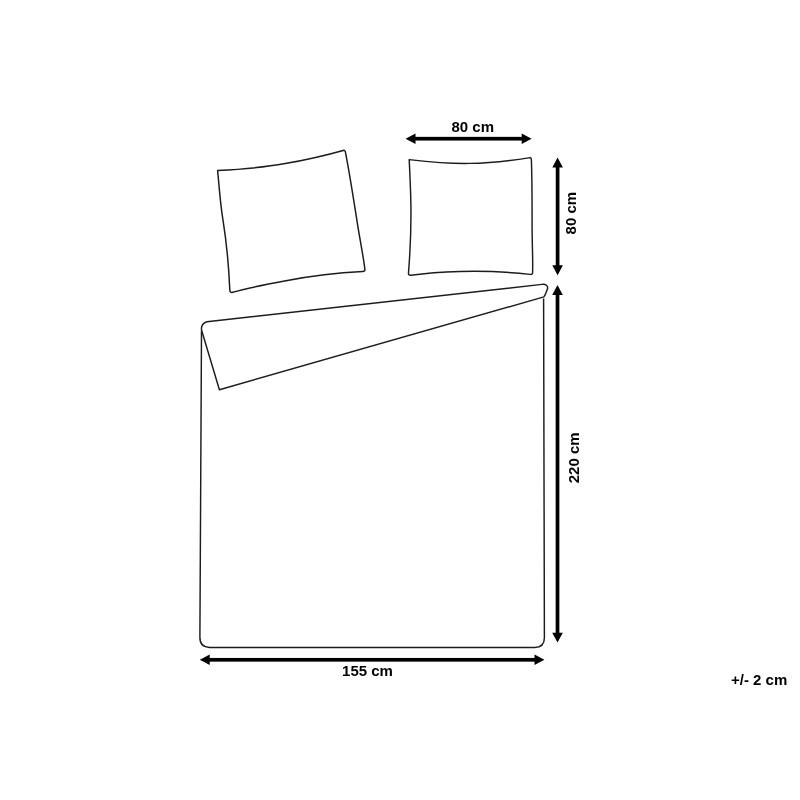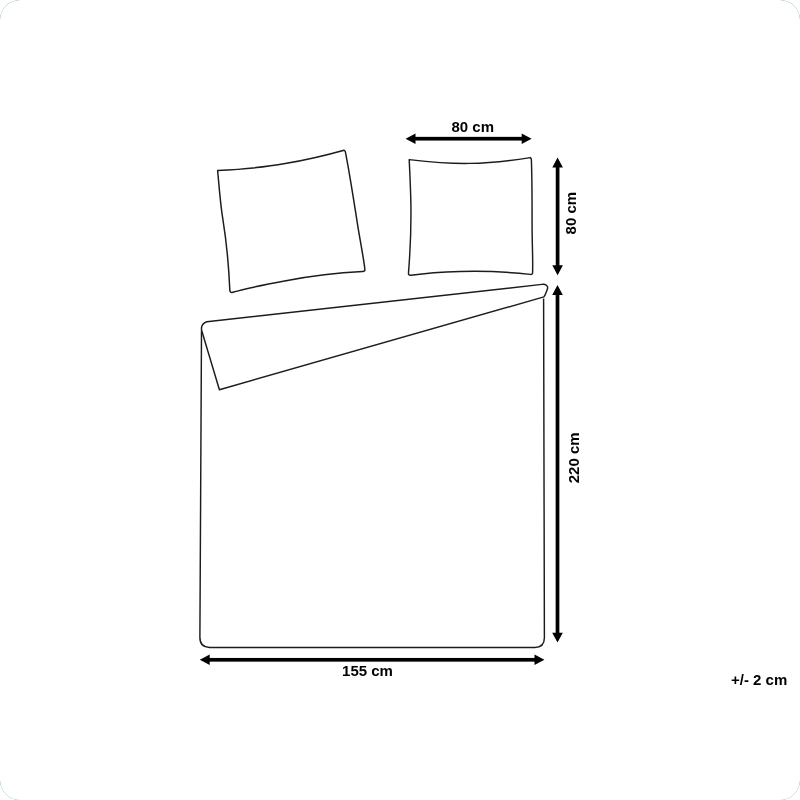--- a/index.html
+++ b/index.html
@@ -1,16 +1,16 @@
 <!DOCTYPE html>
 <html><head>
 <meta charset="utf-8">
 <style>
   html,body{margin:0;padding:0;background:#ffffff;}
-  .stage{position:relative;width:800px;height:800px;background:#15803d;overflow:hidden;border-radius:20px;}
+  .stage{position:relative;width:800px;height:800px;background:#15803d;overflow:hidden;}
   svg text{font-family:"Liberation Sans",sans-serif;font-weight:bold;font-size:15px;fill:#000;}
 </style>
 </head>
 <body>
 
 <div class="stage">
 <svg width="800" height="800" viewBox="0 0 800 800" xmlns="http://www.w3.org/2000/svg">
 
   <rect x="0" y="0" width="800" height="800" fill="#ffffff"></rect>
 

